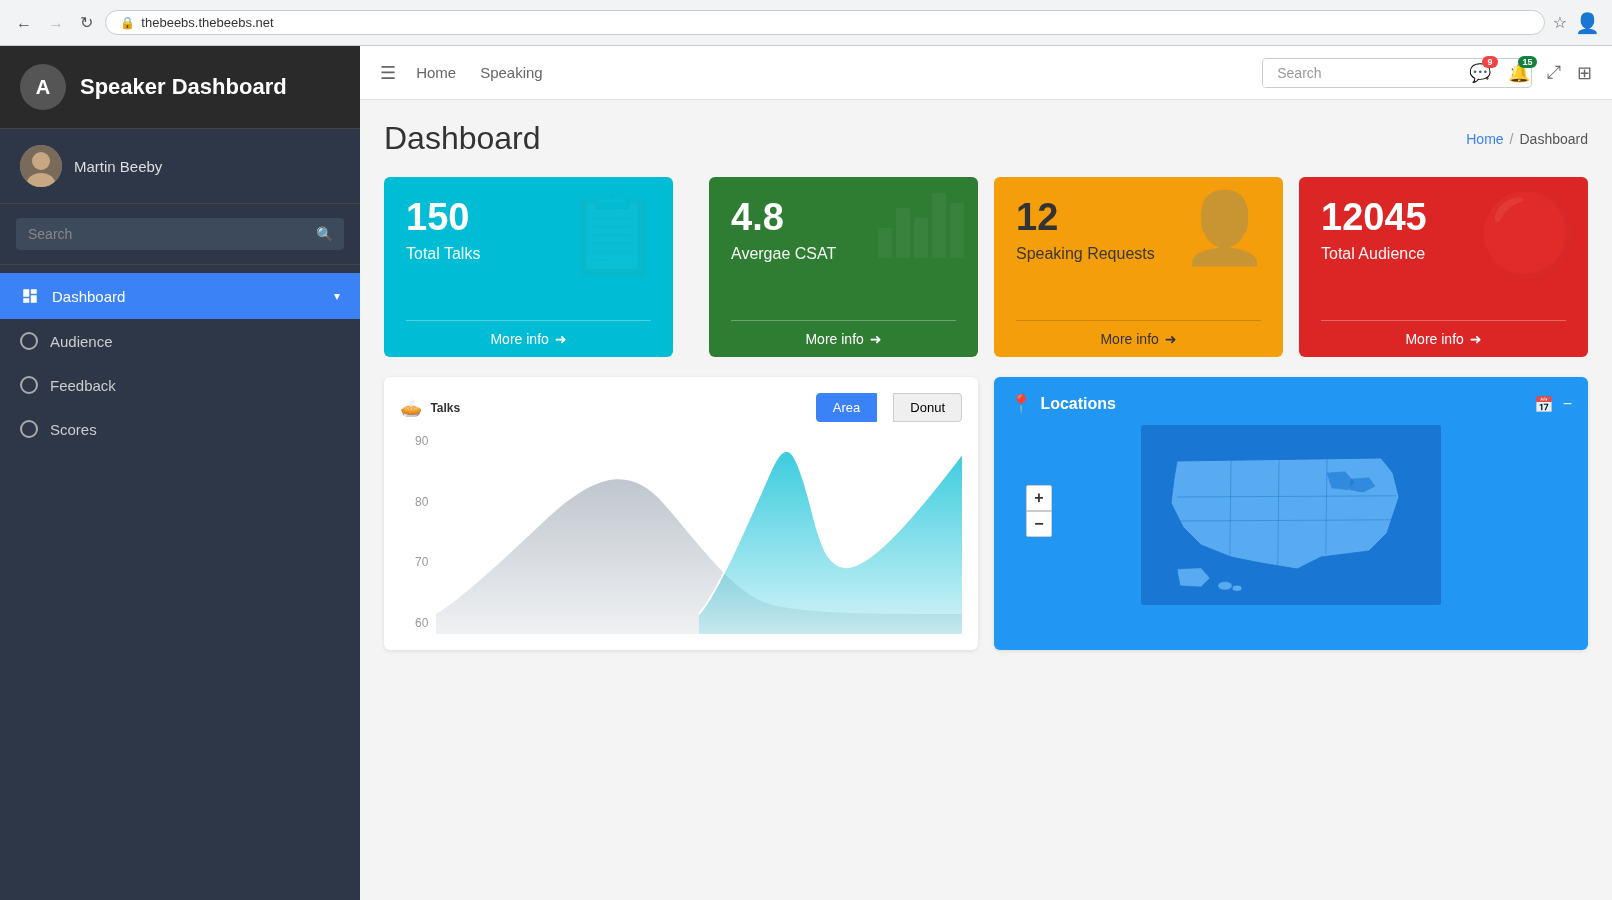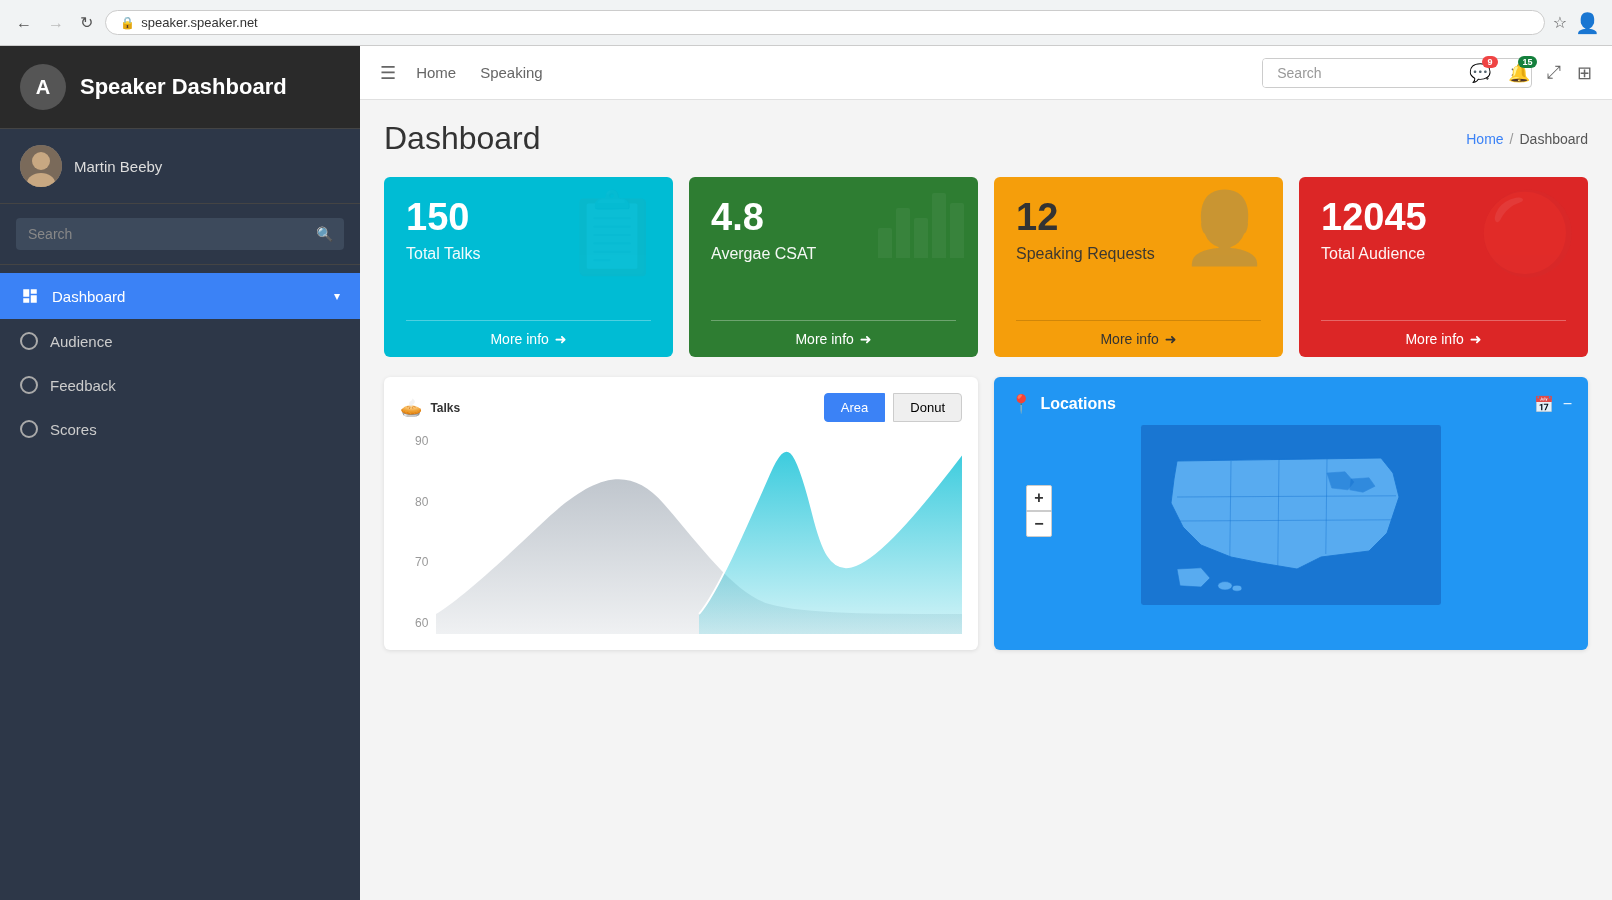--- a/index.html
+++ b/index.html
@@ -184,21 +184,21 @@
 
     
     .bottom-row { display: grid; grid-template-columns: 1fr 1fr; gap: 16px; }
 
     .chart-card {
       background: white; border-radius: 6px; padding: 16px; box-shadow: 0 1px 4px rgba(0,0,0,0.1);
     }
     .chart-header { display: flex; align-items: center; justify-content: space-between; margin-bottom: 12px; }
     .chart-title-row { display: flex; align-items: center; gap: 8px; }
     .chart-title { font-size: 12px; font-weight: 700; color: #333; }
-    .chart-btn-group { display: flex; gap: 8px; }
+    .chart-btn-group { display: flex; gap: 16px; }
     .chart-btn {
       padding: 6px 16px; border: 1px solid #ccc; cursor: pointer; font-size: 13px;
     }
     .chart-btn.active { background: #3b82f6; color: white; border-color: #3b82f6; }
     .chart-btn:first-child { border-radius: 4px 0 0 4px; }
     .chart-btn:last-child { border-radius: 0 4px 4px 0; }
 
     .chart-area { position: relative; height: 200px; }
     .y-axis-labels {
       position: absolute; left: 0; top: 0; bottom: 0; width: 36px;
@@ -235,21 +235,21 @@
   </style>
 </head>
 <body>
 
 <div class="browser-chrome">
   <button class="browser-nav-btn">←</button>
   <button class="browser-nav-btn" disabled="">→</button>
   <button class="browser-nav-btn">↻</button>
   <div class="address-bar">
     <span class="lock-icon">🔒</span>
-    <span>speaker.speaker.net</span>
+    <span>thebeebs.thebeebs.net</span>
   </div>
   <div class="browser-actions">
     <span style="cursor:pointer">☆</span>
     <span style="cursor:pointer; font-size:20px;">👤</span>
   </div>
 </div>
 
 <div class="app-container">
 
   <div class="sidebar">
@@ -355,21 +355,21 @@
           <div class="stat-label">Total Talks</div>
           <div class="stat-bg-icon" style="font-size:80px; opacity:0.15; right:10px; top:10px; position:absolute; color:rgba(0,0,0,0.3);">
             📋
           </div>
           <div class="stat-footer">
             <span>More info</span>
             <span>➜</span>
           </div>
         </div>
 
-        <div class="stat-card green" style="position:relative;">
+        <div class="stat-card green" style="position:relative;margin-left:20px;">
           <div class="stat-value">4.8</div>
           <div class="stat-label">Avergae CSAT</div>
           <div class="bar-chart-bg">
             <div class="bar" style="height:30px; background:rgba(255,255,255,0.25);"></div>
             <div class="bar" style="height:50px; background:rgba(255,255,255,0.25);"></div>
             <div class="bar" style="height:40px; background:rgba(255,255,255,0.25);"></div>
             <div class="bar" style="height:65px; background:rgba(255,255,255,0.25);"></div>
             <div class="bar" style="height:55px; background:rgba(255,255,255,0.25);"></div>
           </div>
           <div class="stat-footer">

